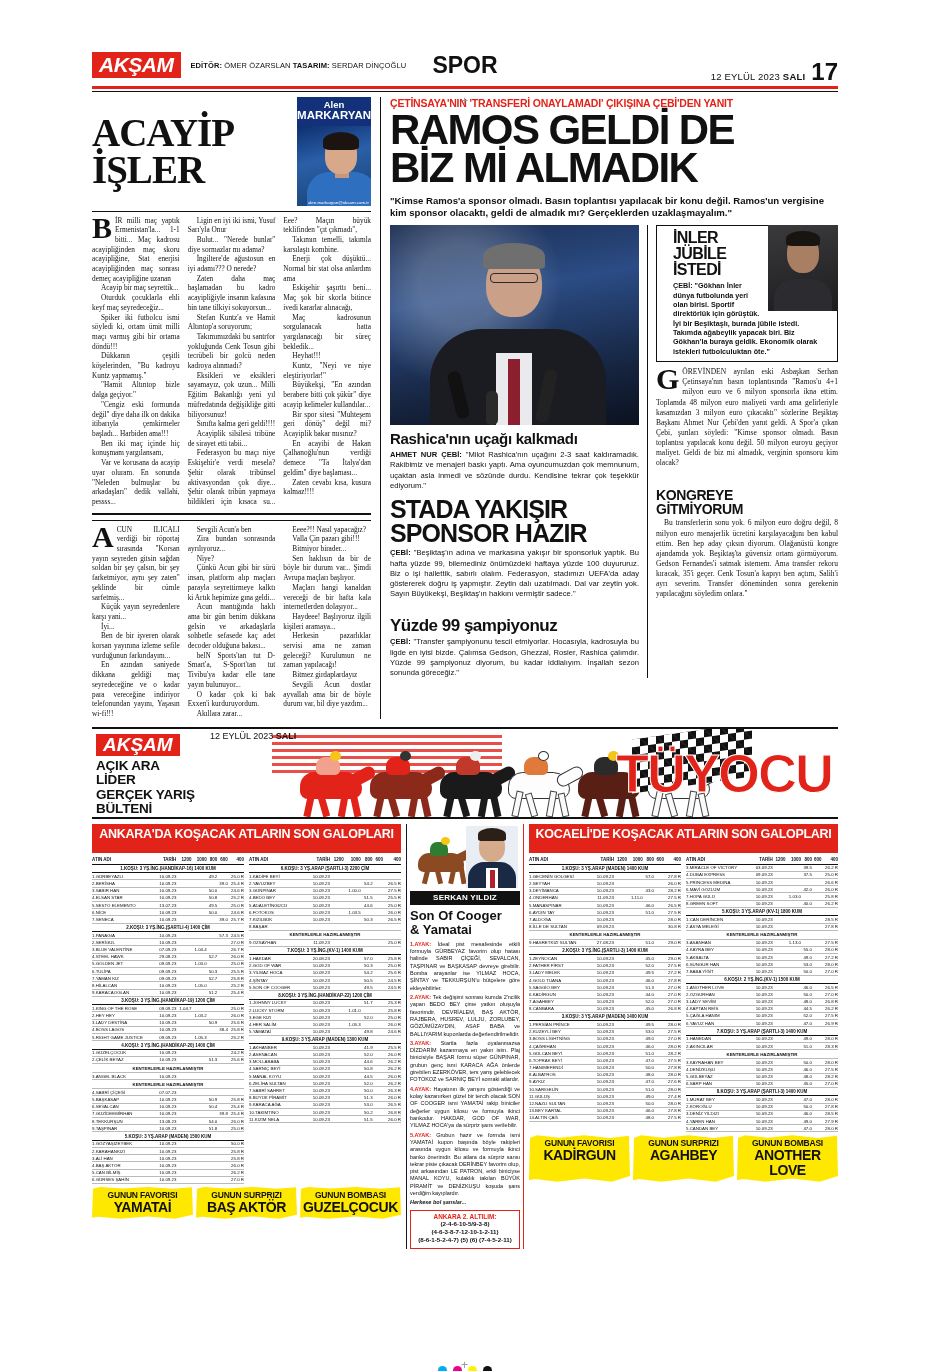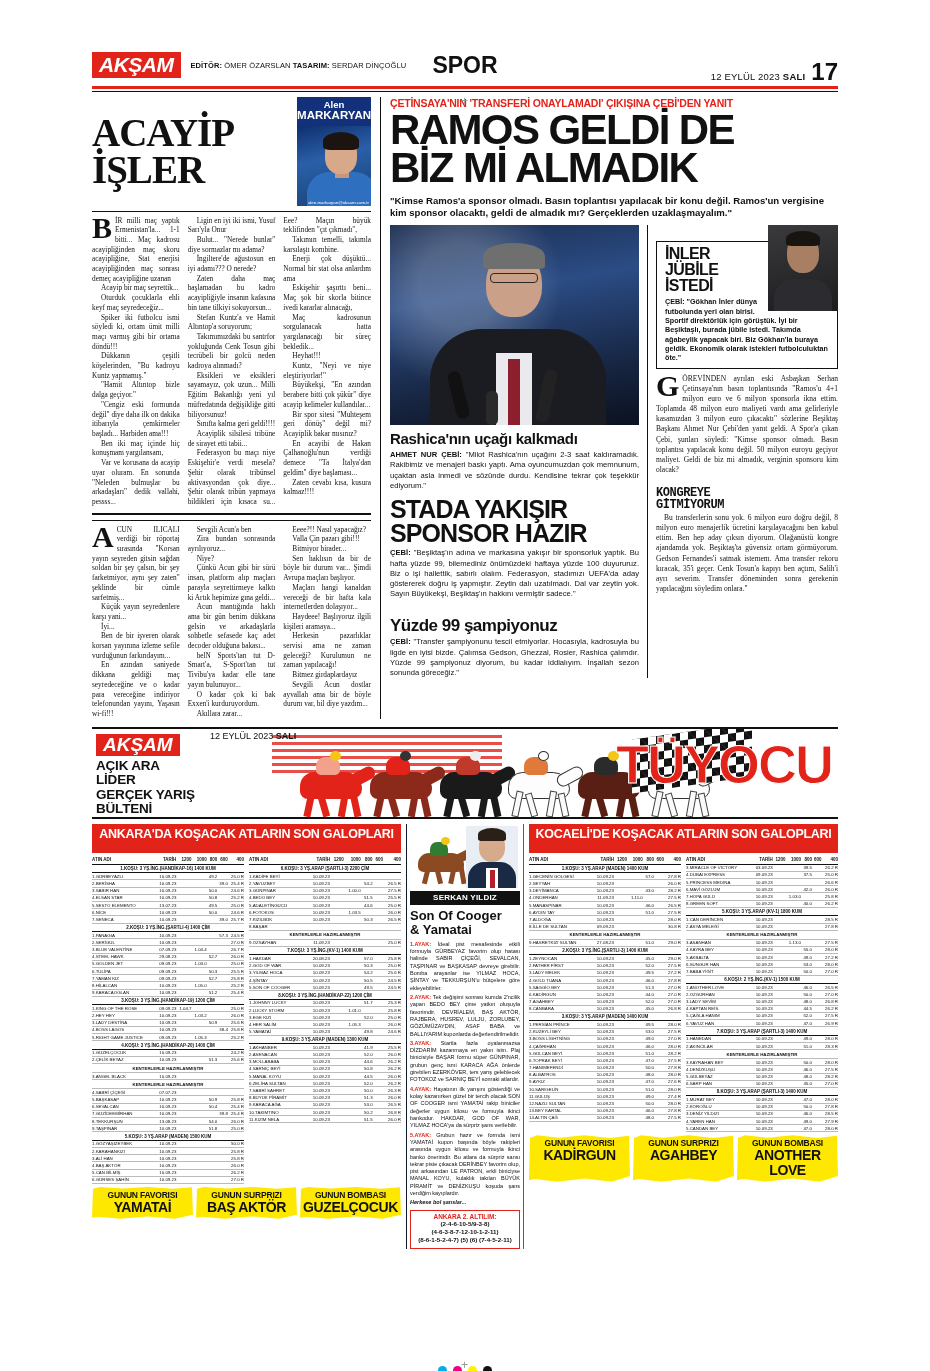--- a/index.html
+++ b/index.html
@@ -113,41 +113,41 @@
   }
 
   
   .sidecol-photo {
     width:70px; height:86px; float:right; margin:0 0 2px 5px;
     background:linear-gradient(170deg,#3a3a3c 0%,#1d1d20 100%); position:relative; overflow:hidden;
   }
   .sp-head { position:absolute; left:19px; top:10px; width:32px; height:38px; background:#a87f63; border-radius:46%; }
   .sp-hair { position:absolute; left:18px; top:6px; width:34px; height:15px; background:#181410; border-radius:50% 50% 18% 18%; }
   .sp-body { position:absolute; left:6px; bottom:0; width:58px; height:32px; background:#2b2b30; border-radius:20px 20px 0 0; }
-  .sidebox { border:1px solid #111; padding:4px 8px 5px; margin-top:16px; }
+  .sidebox { border:1px solid #111; padding:4px 16px 5px; margin-top:0; }
   .sidebox h4 { margin:0; font-family:"Liberation Sans", sans-serif; font-weight:bold; font-size:16px; line-height:1; letter-spacing:-.6px; }
   .sidebox p { margin:3px 0 0; font-family:"Liberation Sans", sans-serif; font-weight:bold; font-size:7.2px; line-height:1.3; }
   .rcol-txt { font-size:7.5px; line-height:1.35; text-align:justify; }
   .rcol-txt p { margin:0; text-indent:8px; }
   .rcol-txt .dc::first-letter { float:left; font-size:30px; line-height:.76; font-weight:bold; padding:1px 3px 0 0; }
-  .rcol-sub { font-family:Liberation Mono, monospace; font-weight:bold; font-size:12px; line-height:1; margin:12px 0 2px; letter-spacing:-.4px; }
+  .rcol-sub { font-family:Liberation Sans, sans-serif; font-weight:bold; font-size:14px; line-height:1; margin:20px 0 2px; letter-spacing:-.4px; }
 
   
   .tuyocu {
     margin-top:8px; height:92px; border-top:2px solid #111; border-bottom:2px solid #111;
     position:relative; overflow:hidden; background:#fff;
   }
   .tb-left { position:absolute; left:4px; top:5px; width:170px; }
   .tb-aksam { background:#e2231a; color:#fff; display:inline-block; font-family:"Liberation Sans", sans-serif;
               font-weight:bold; font-style:italic; font-size:19px; padding:1px 7px 2px; line-height:1; }
   .tb-date { position:absolute; left:118px; top:2px; font-family:"Liberation Sans", sans-serif; font-size:9px; }
   .tb-date b { font-weight:bold; }
   .tb-slogan { font-family:"Liberation Sans", sans-serif; font-weight:bold; font-size:13.5px; line-height:1.08; margin-top:3px; letter-spacing:-.2px; }
   .tb-word {
-    position:absolute; right:6px; top:8px;
+    position:absolute; right:6px; top:17px;
     font-family:"Liberation Sans", sans-serif; font-weight:bold; font-size:54px; letter-spacing:-2px;
     color:#e2231a; -webkit-text-stroke:1px #fff; line-height:1;
   }
   .horses { position:absolute; left:180px; top:0; right:0; bottom:0; }
   .horse { position:absolute; bottom:0; width:96px; height:74px; }
   .horse .hb { position:absolute; left:10px; bottom:18px; width:62px; height:27px; border-radius:26px 30px 18px 14px; }
   .horse .hn { position:absolute; left:58px; bottom:34px; width:28px; height:13px; border-radius:8px; transform:rotate(-28deg); }
   .horse .hl1 { position:absolute; left:16px; bottom:0; width:7px; height:26px; transform:rotate(12deg); }
   .horse .hl2 { position:absolute; left:30px; bottom:0; width:7px; height:24px; transform:rotate(-16deg); }
   .horse .hl3 { position:absolute; left:50px; bottom:0; width:7px; height:26px; transform:rotate(10deg); }

